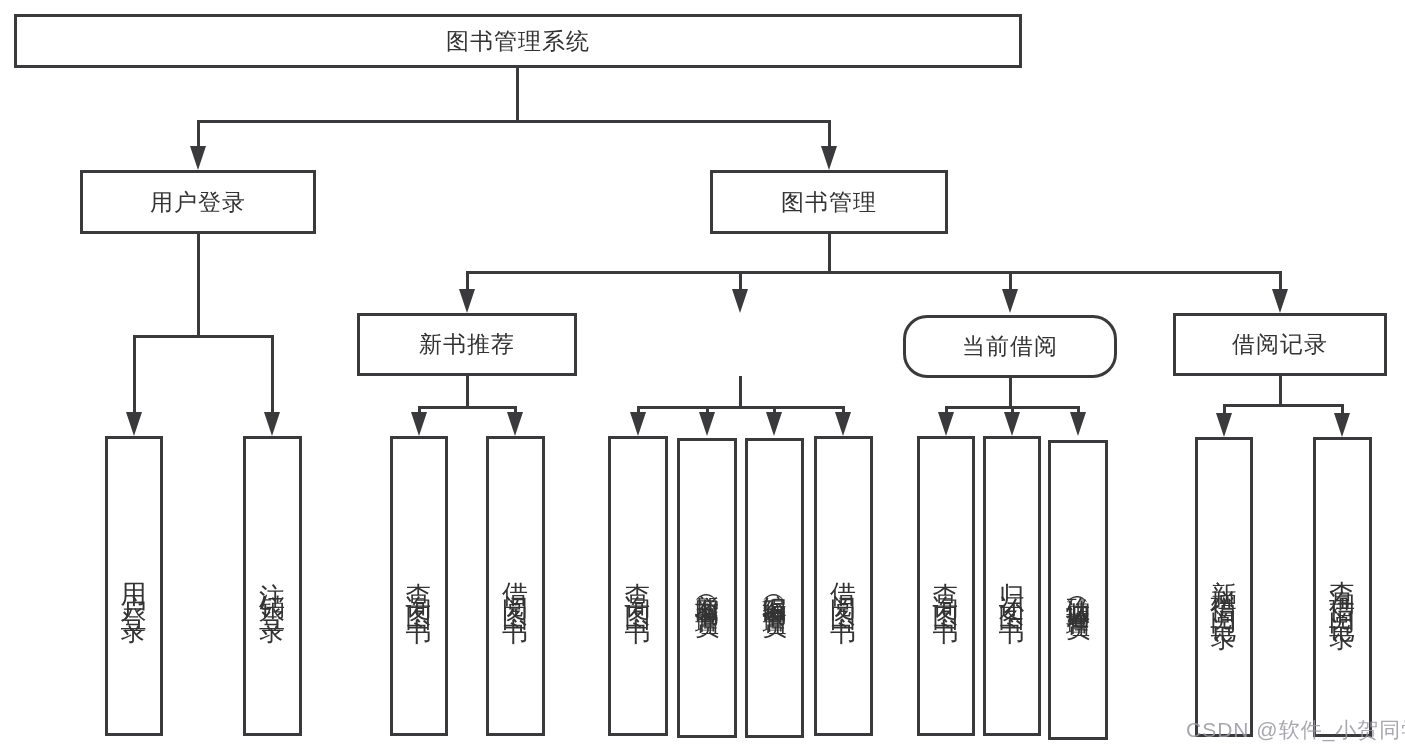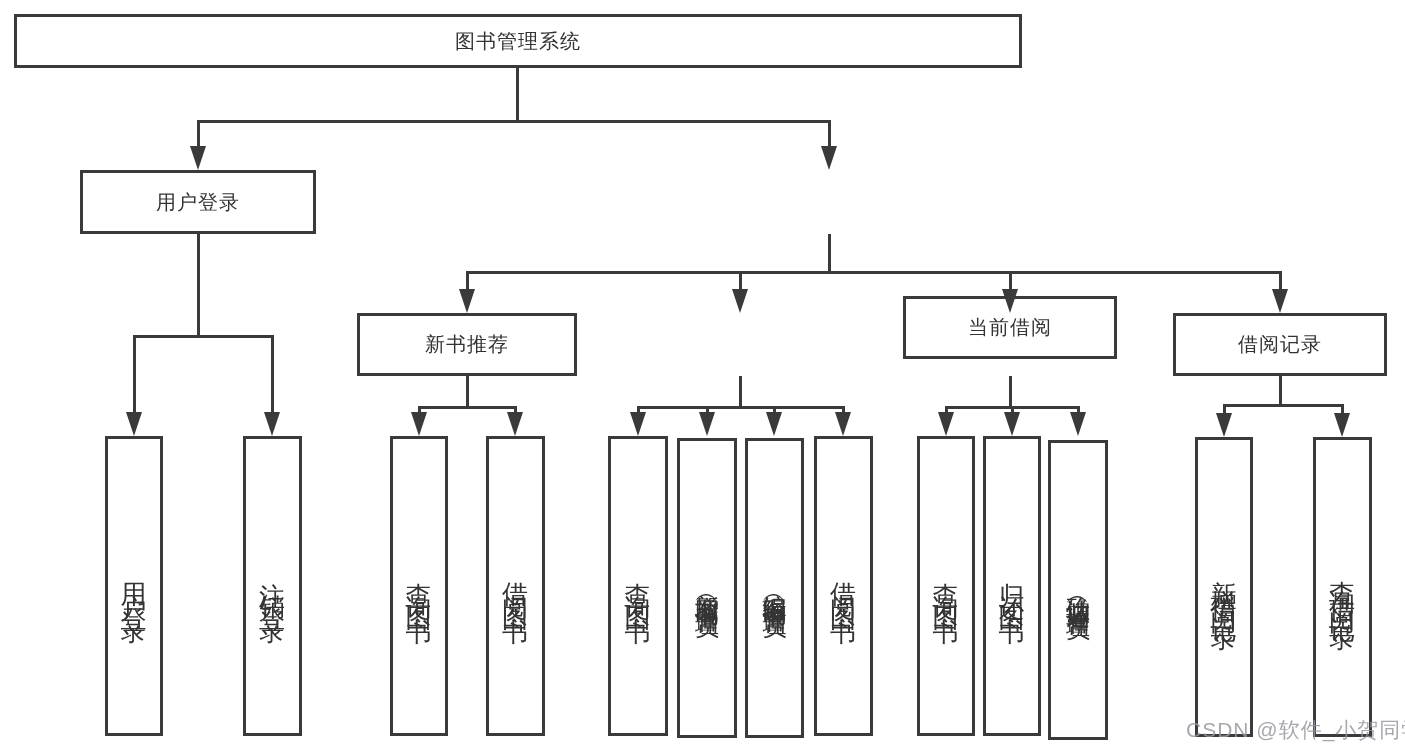--- a/index.html
+++ b/index.html
@@ -17,21 +17,21 @@
   .box{
     position:absolute;
     box-sizing:border-box;
     border:3px solid var(--line);
     background:#ffffff;
     display:flex;
     align-items:center;
     justify-content:center;
     color:var(--text);
   }
-  .node{font-size:20px;letter-spacing:1px;}
+  .node{font-size:23px;letter-spacing:1px;}
   .leaf .vtext{
     writing-mode:vertical-rl;
     text-orientation:mixed;
     font-size:26px;
     letter-spacing:12px;
     color:var(--text);
     line-height:1;
   }
   .leaf .vtext.tight{
     font-size:24px;
@@ -60,25 +60,28 @@
 
 <div class="stage">
 
   <div class="box node" style="left:14px;top:14px;width:1008px;height:54px;">
     <span>图书管理系统</span>
   </div>
 
   <div class="box node" style="left:80px;top:170px;width:236px;height:64px;">
     <span>用户登录</span>
   </div>
+  <div class="box node" style="left:710px;top:170px;width:238px;height:64px;">
+    <span>图书管理</span>
+  </div>
 
   <div class="box node" style="left:357px;top:313px;width:220px;height:63px;">
     <span>新书推荐</span>
   </div>
-  <div class="box node" style="left:903px;top:296px;width:214px;height:63px;">
+  <div class="box node" style="left:903px;top:315px;width:214px;height:63px;border-radius:24px;">
     <span>当前借阅</span>
   </div>
   <div class="box node" style="left:1173px;top:313px;width:214px;height:63px;">
     <span>借阅记录</span>
   </div>
 
   <div class="v" style="left:516px;top:68px;height:52px;"></div>
   <div class="h" style="left:197px;top:120px;width:633px;"></div>
   <div class="v" style="left:197px;top:120px;height:30px;"></div>
   <div class="a" style="left:190px;top:146px;"></div>

